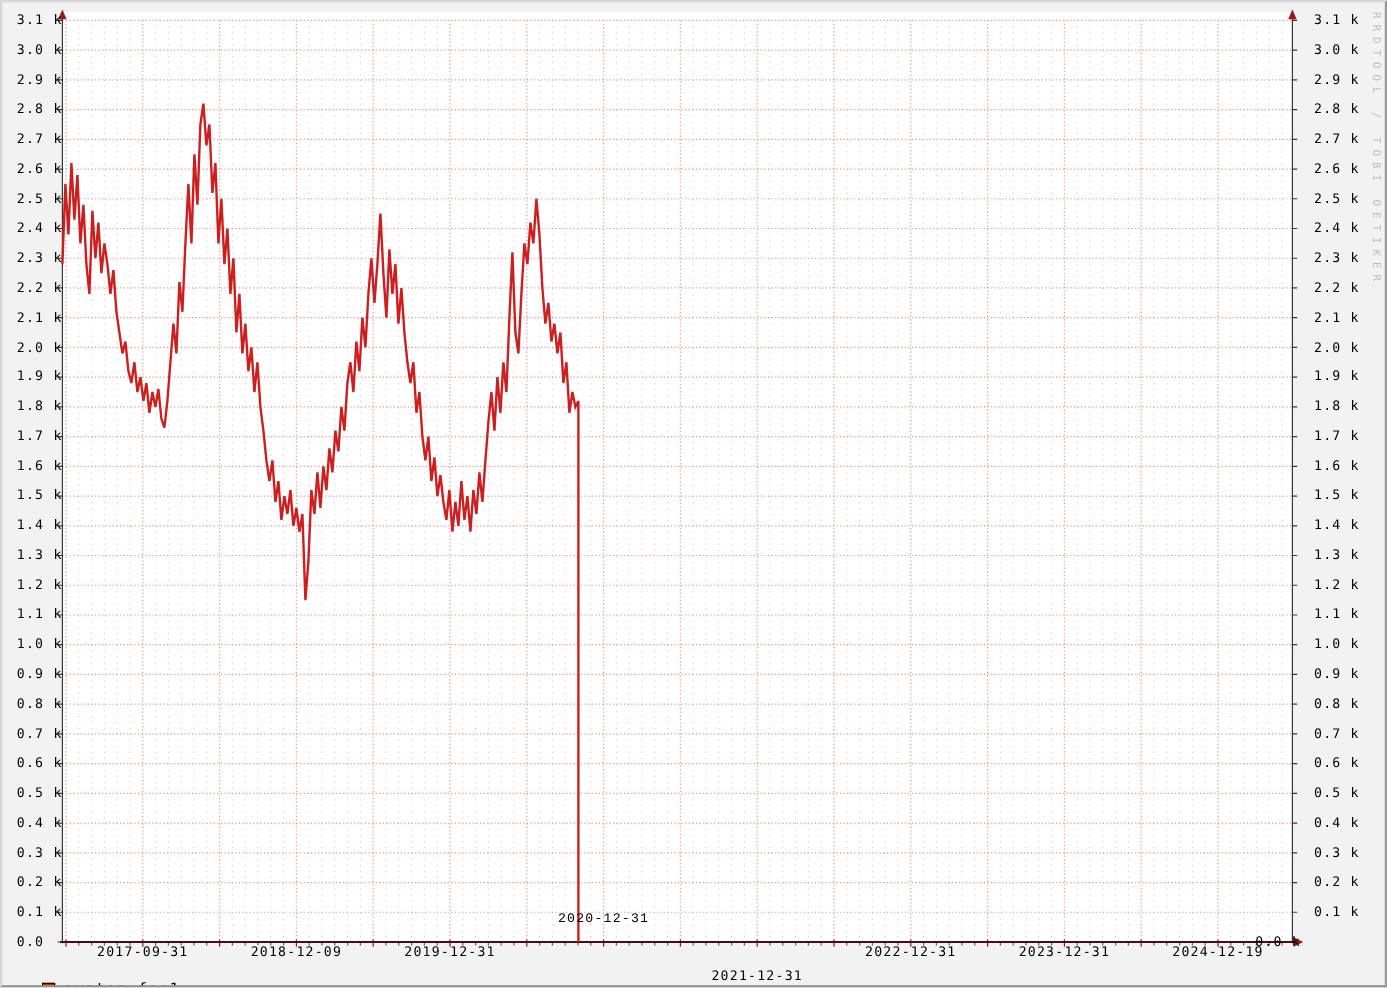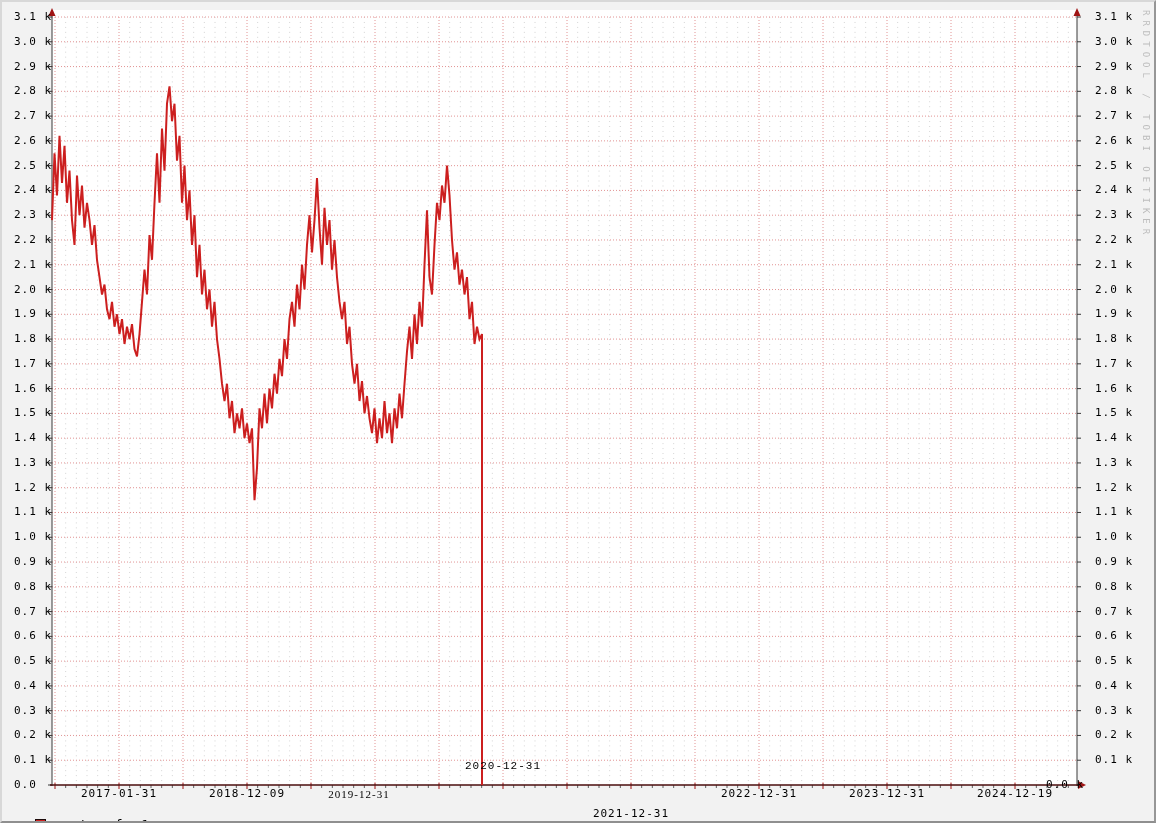--- a/index.html
+++ b/index.html
@@ -395,23 +395,23 @@
       <div class="ylab" style="left: 1093px; top: 603.581px;">0.7 k</div>
       <div class="ylab" style="left: 1093px; top: 628.355px;">0.6 k</div>
       <div class="ylab" style="left: 1093px; top: 653.129px;">0.5 k</div>
       <div class="ylab" style="left: 1093px; top: 677.903px;">0.4 k</div>
       <div class="ylab" style="left: 1093px; top: 702.677px;">0.3 k</div>
       <div class="ylab" style="left: 1093px; top: 727.452px;">0.2 k</div>
       <div class="ylab" style="left: 1093px; top: 752.226px;">0.1 k</div>
       <div class="ylab" style="left: 1044px; top: 777px;">0.0 k</div>
     </div>
   <div id="x-labels">
-      <div class="xlab" style="left: 52px; top: 786px;">2017-01-31</div>
+      <div class="xlab" style="left: 52px; top: 786px;">2017-09-31</div>
       <div class="xlab" style="left: 180px; top: 786px;">2018-12-09</div>
-      <div class="xlab" style="left: 292px; top: 786px; font-family: Liberation Serif, serif;">2019-12-31</div>
+      <div class="xlab" style="left: 308px; top: 786px;">2019-12-31</div>
       <div class="xlab" style="left: 436px; top: 758px; font-family: Liberation Mono, monospace;">2020-12-31</div>
       <div class="xlab" style="left: 564px; top: 786px; margin-top: 20px;">2021-12-31</div>
       <div class="xlab" style="left: 692px; top: 786px;">2022-12-31</div>
       <div class="xlab" style="left: 820px; top: 786px;">2023-12-31</div>
       <div class="xlab" style="left: 948px; top: 786px;">2024-12-19</div>
     </div>
   <div id="watermark">RRDTOOL / TOBI OETIKER</div>
   <div id="legend">
     <span id="legend-swatch" style="background: rgb(204, 31, 31);"></span>
     <span id="legend-label">system_fan1</span>

